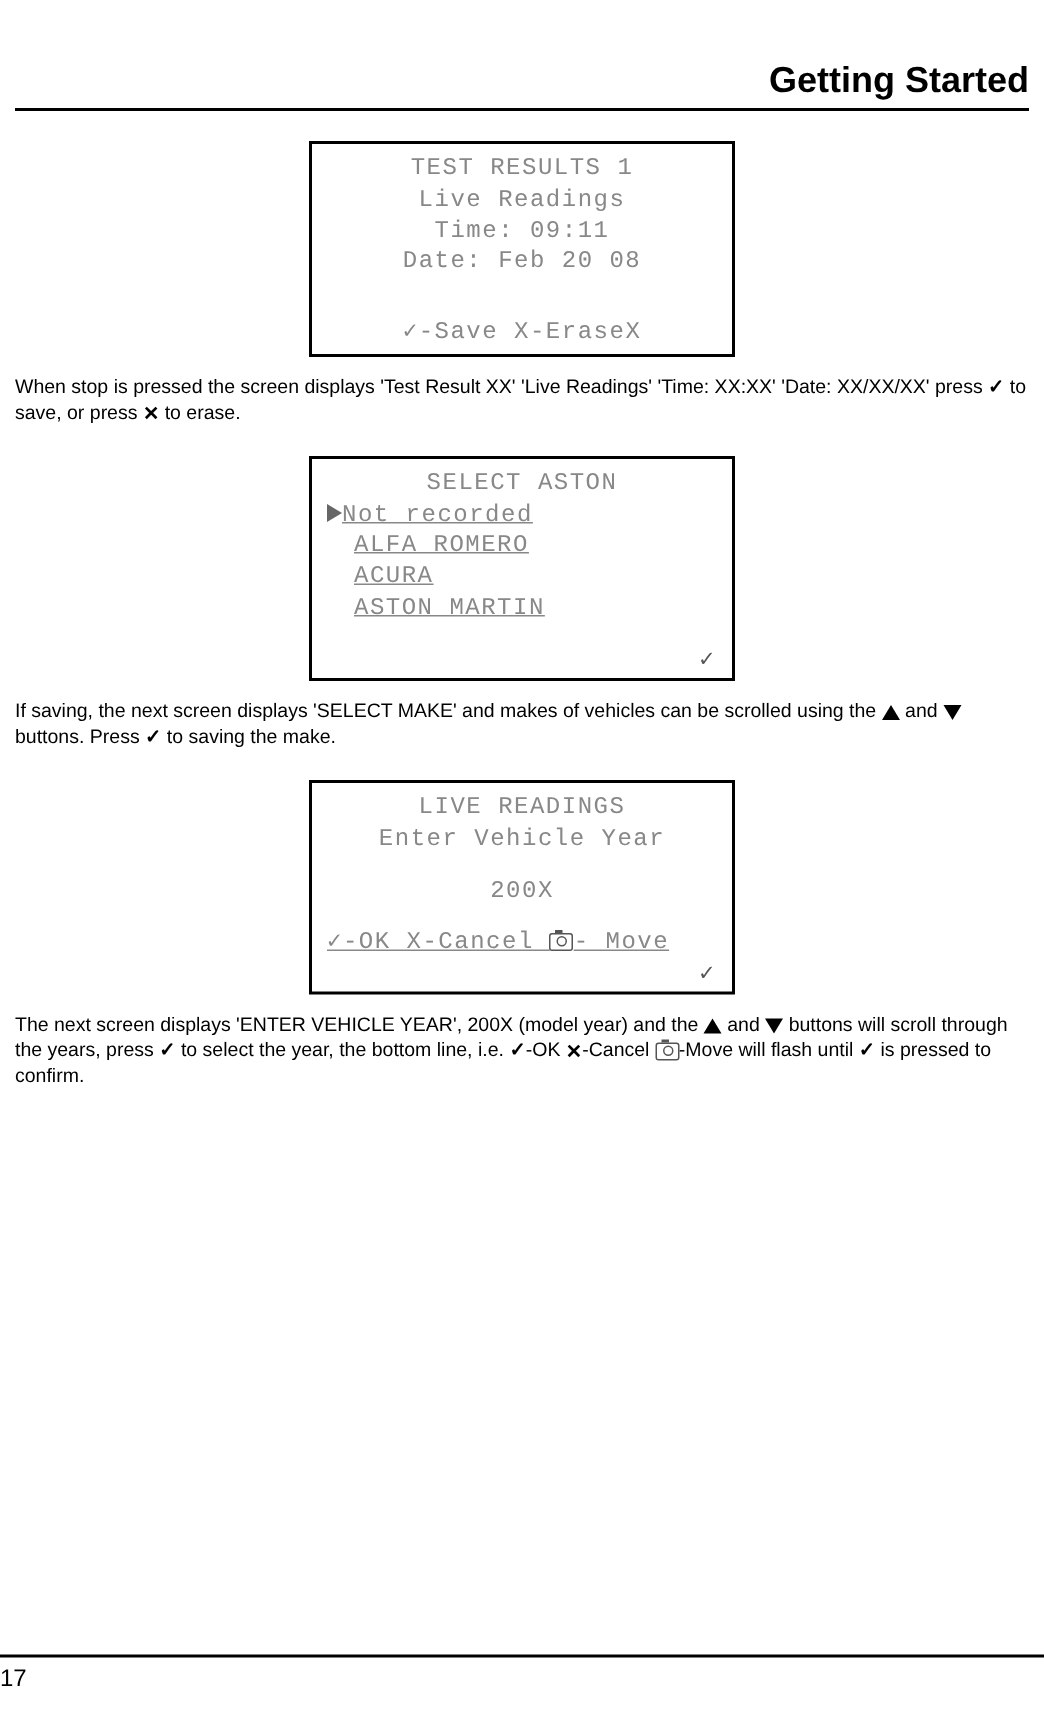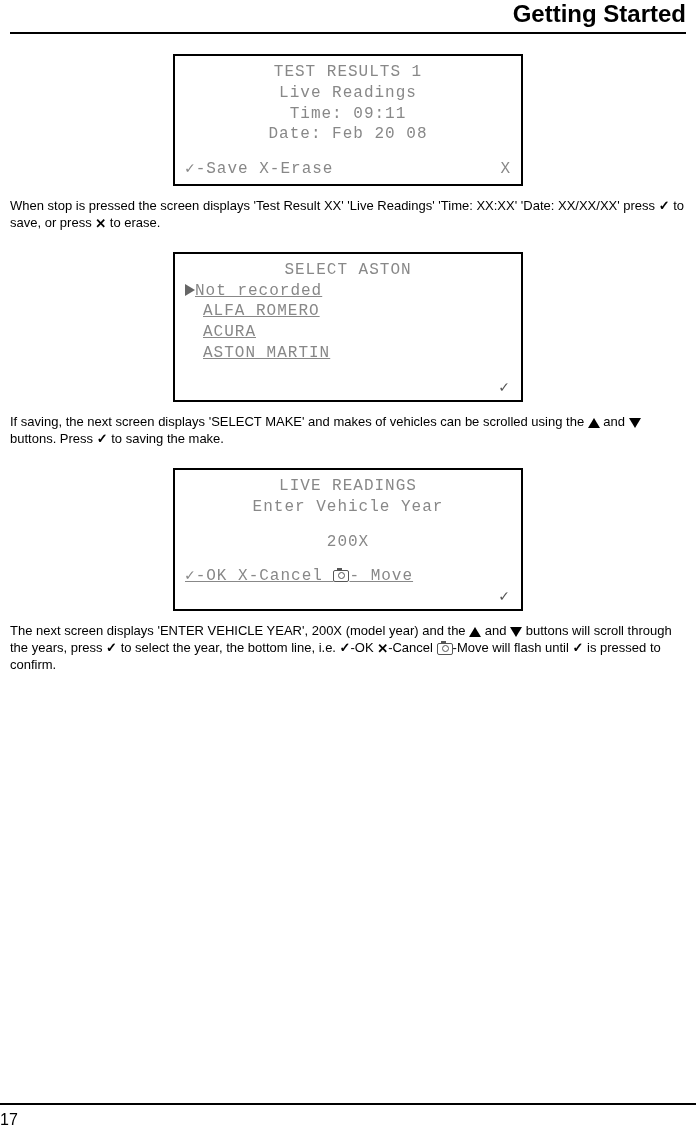--- a/index.html
+++ b/index.html
@@ -13,46 +13,47 @@
     flex-direction: column;
   }
   .page-content {
     padding: 0 10px;
     flex: 1;
   }
   .header-bar {
     border-bottom: 2px solid #000;
     padding-bottom: 4px;
     margin-bottom: 12px;
+    margin-top: 40px;
   }
   .header-title {
     font-size: 24px;
     font-weight: bold;
     text-align: right;
     padding-right: 0px;
   }
   .lcd {
     border: 2px solid #000;
-    width: 350px;
+    width: 284px;
     margin: 20px auto 12px auto;
     padding: 6px 10px 4px 10px;
     box-sizing: border-box;
     font-family: "Courier New", monospace;
     font-size: 16px;
     color: #888;
     letter-spacing: 1px;
     line-height: 1.3;
   }
   .lcd .center {
     text-align: center;
   }
   .lcd .footer-row {
     display: flex;
-    justify-content: space-between;
-    margin-top: 0;
+    justify-content: center;
+    margin-top: 12px;
   }
   .lcd .footer-right {
     text-align: right;
     font-family: Arial, Helvetica, sans-serif;
     color: #555;
     font-size: 14px;
   }
   .lcd .spacer {
     height: 14px;
   }

